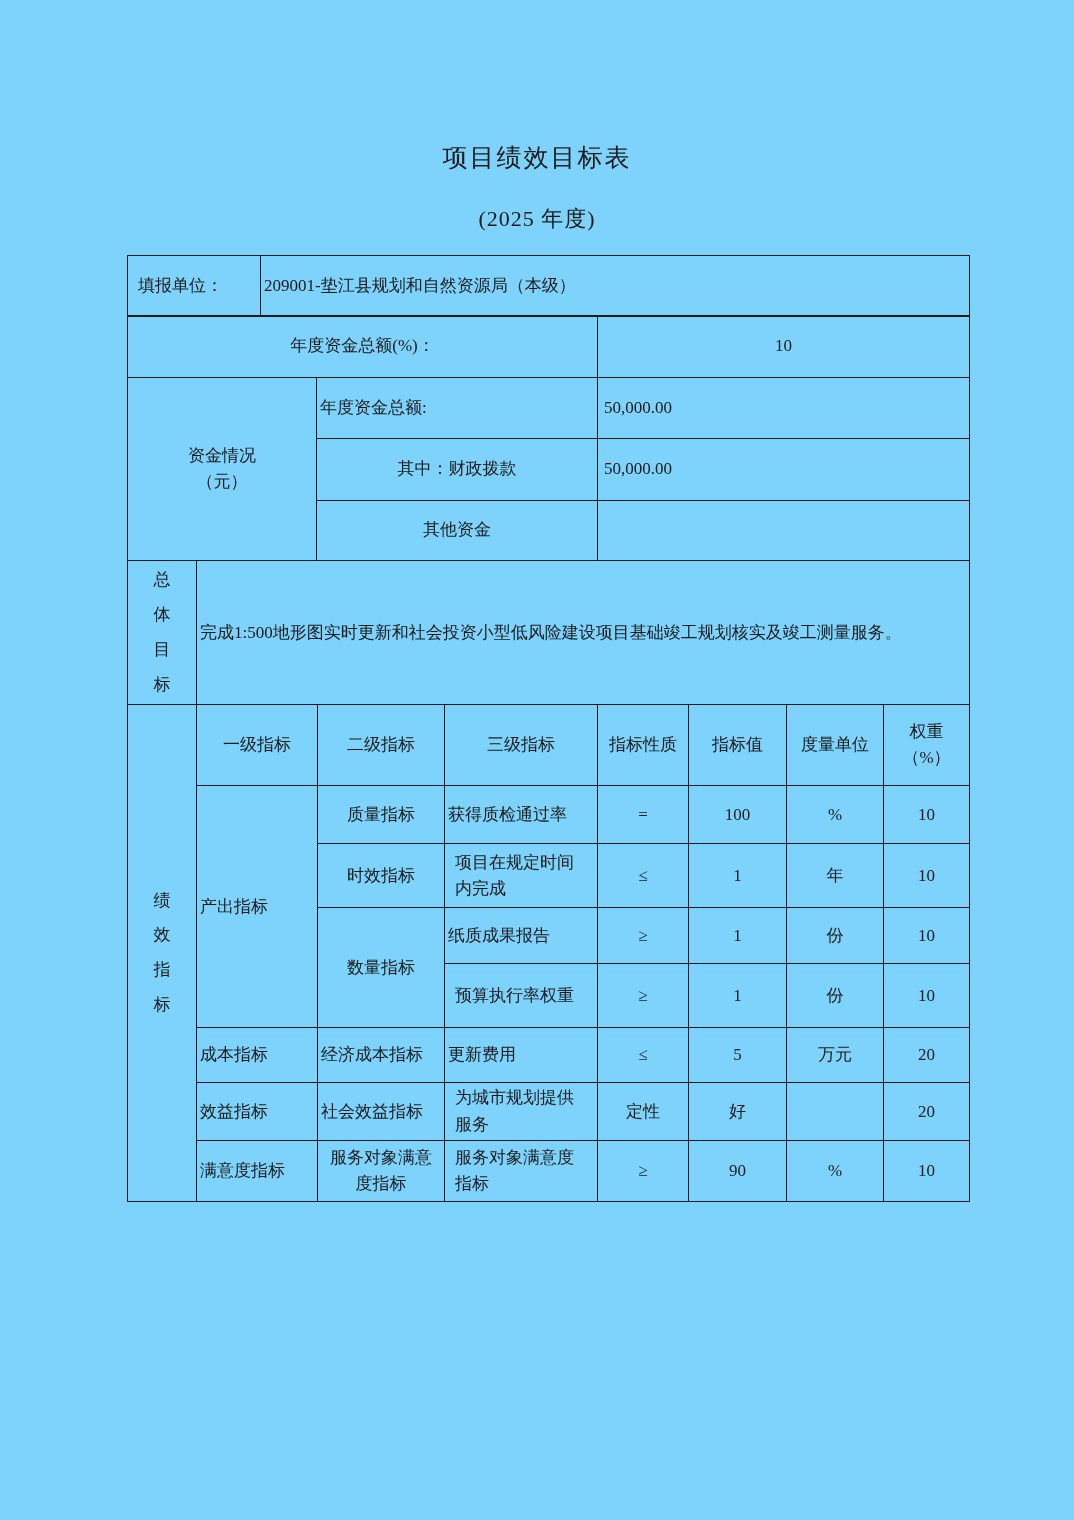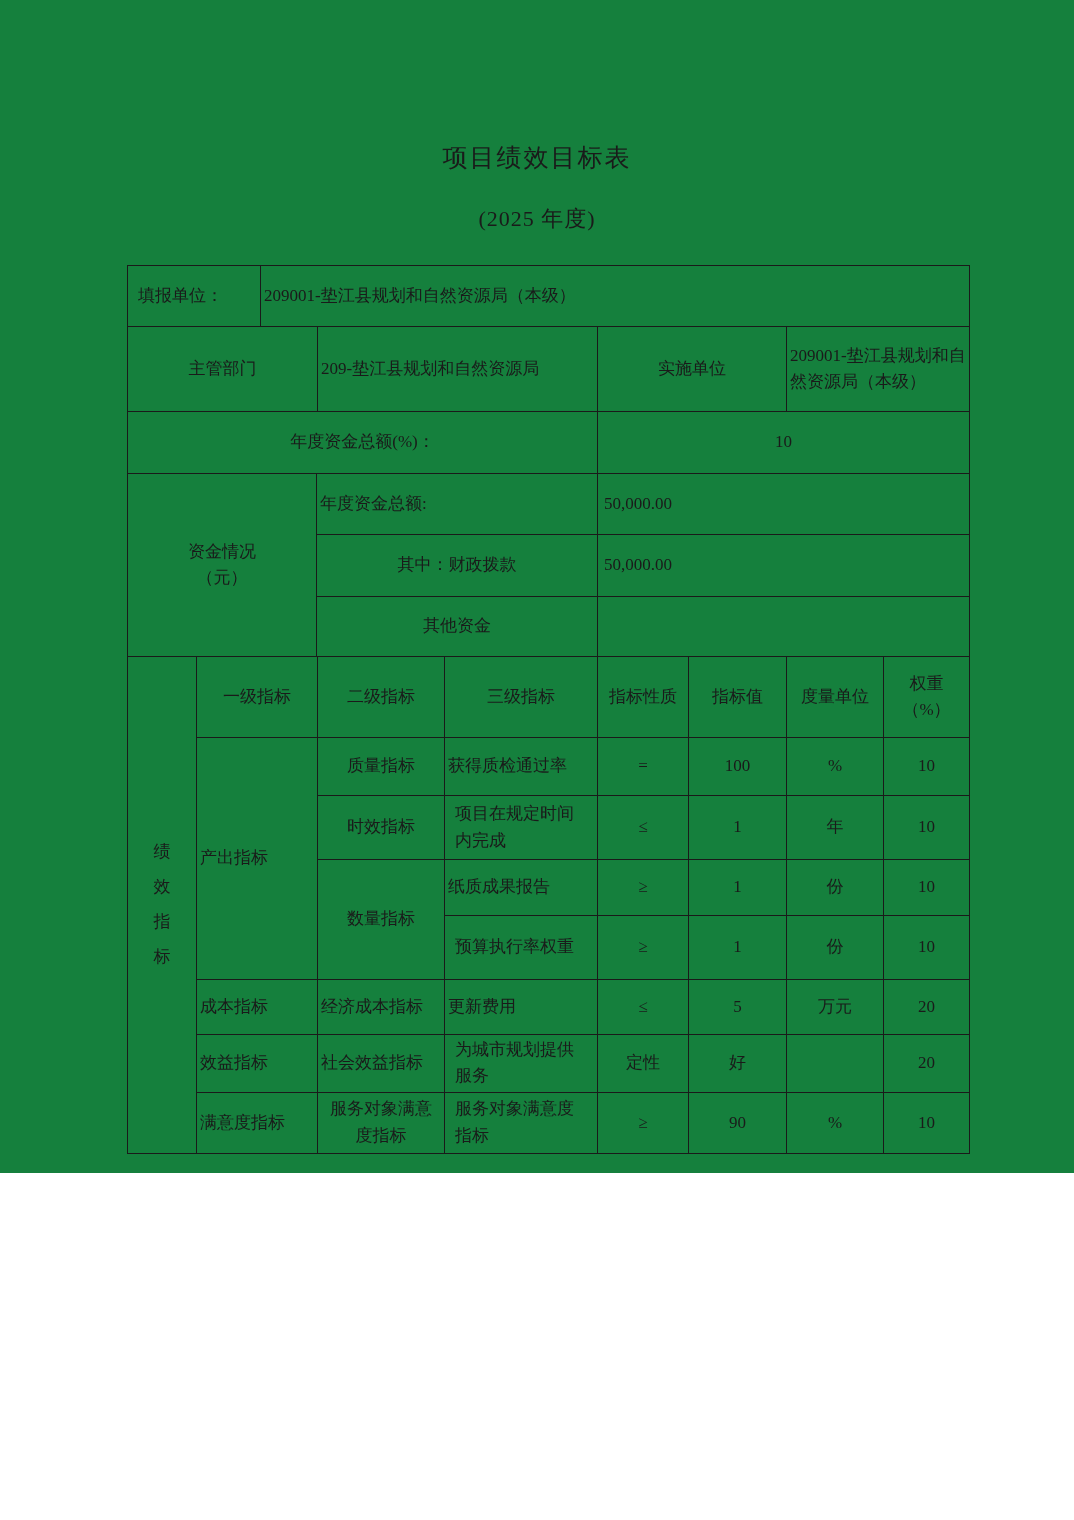--- a/index.html
+++ b/index.html
@@ -1,41 +1,41 @@
 <!DOCTYPE html>
 <html><head>
 <meta charset="utf-8">
 <style>
   * { box-sizing: border-box; margin: 0; padding: 0; }
   html, body { background: #ffffff; }
   .page {
     position: relative;
     width: 1074px;
-    height: 1173px;
+    height: 1520px;
     margin: 0 auto;
-    background: #15803d;
+    background: #7dd3fc;
     color: #111111;
     font-family: "Liberation Serif", "DejaVu Serif", serif;
     overflow: hidden;
   }
   .doc-title {
     padding-top: 141px;
     text-align: center;
     font-size: 25px;
     letter-spacing: 2px;
     color: #1a1a1a;
   }
   .doc-subtitle {
     margin-top: 30px;
     text-align: center;
     font-size: 22px;
     letter-spacing: 1px;
     color: #1a1a1a;
   }
-  .tables { margin: 32px 0 0 127px; width: 842px; }
+  .tables { margin: 22px 0 0 127px; width: 842px; }
   table {
     border-collapse: collapse;
     table-layout: fixed;
     width: 842px;
     margin-top: -1px;
   }
   td {
     border: 1px solid #1a1a1a;
     font-size: 17px;
     line-height: 1.55;
@@ -85,26 +85,20 @@
       </table>
 
     <table>
       <colgroup>
           <col style="width:190px">
           <col style="width:280px">
           <col style="width:189px">
           <col style="width:183px">
         </colgroup>
       <tbody>
-      <tr style="height:85px">
-        <td class="c">主管部门</td>
-        <td class="l tight">209-垫江县规划和自然资源局</td>
-        <td class="c">实施单位</td>
-        <td class="l tight">209001-垫江县规划和自然资源局（本级）</td>
-      </tr>
     </tbody>
       </table>
 
     <table>
       <colgroup>
           <col style="width:470px">
           <col style="width:372px">
         </colgroup>
       <tbody>
           <tr style="height:62px">
@@ -133,20 +127,36 @@
         <td class="c">其中：财政拨款</td>
         <td class="r">50,000.00</td>
       </tr>
       <tr style="height:60px">
         <td class="c">其他资金</td>
         <td class="r"></td>
       </tr>
     </tbody>
       </table>
 
+    <table>
+      <colgroup>
+          <col style="width:69px">
+          <col style="width:773px">
+        </colgroup>
+      <tbody>
+          <tr style="height:137px">
+        <td class="c tight">
+          <div class="vert">总体目标</div>
+        </td>
+        <td class="l tight">
+          <div class="goal-text">完成1:500地形图实时更新和社会投资小型低风险建设项目基础竣工规划核实及竣工测量服务。</div>
+        </td>
+      </tr>
+    </tbody>
+      </table>
 
     <table>
       <colgroup>
         <col style="width:69px">
           <col style="width:121px">
           <col style="width:127px">
           <col style="width:153px">
         <col style="width:91px">
           <col style="width:98px">
           <col style="width:97px">

